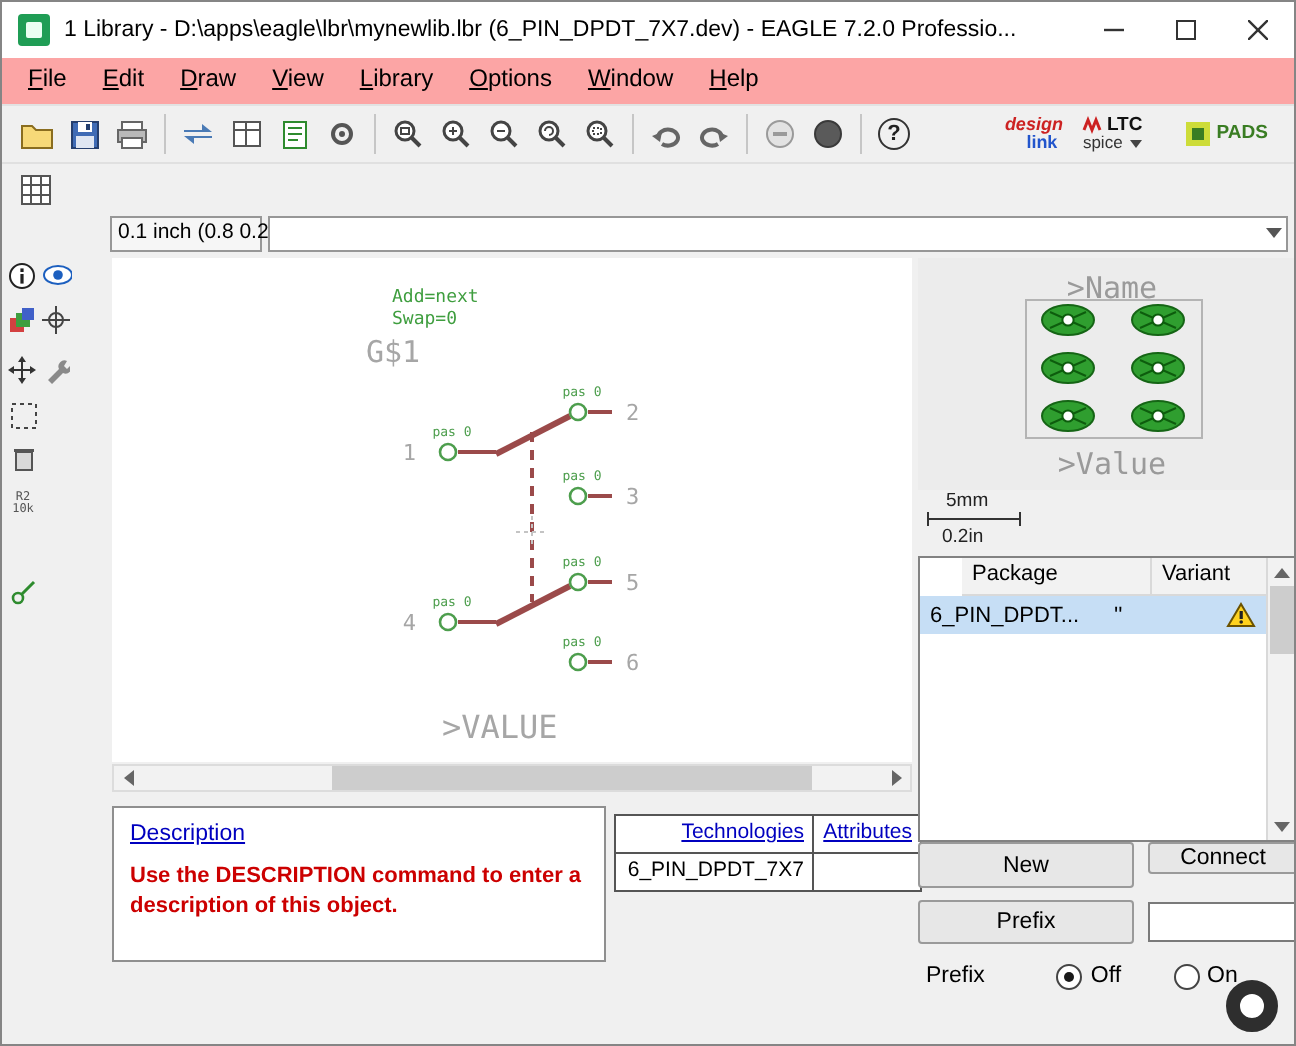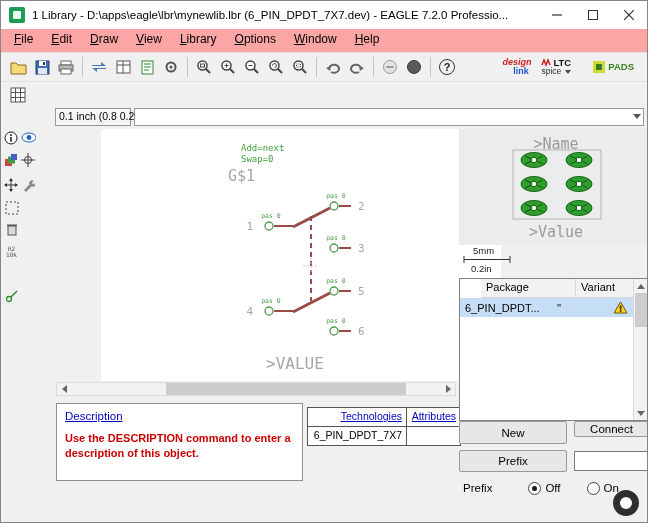--- a/index.html
+++ b/index.html
@@ -57,21 +57,21 @@
            border-left:4px solid transparent; border-right:4px solid transparent; border-top:5px solid #555; }
 
   
   .rail { position:absolute; left:0; top:127px; width:33px; bottom:0; background:#f0f0f0; padding:2px 0 0 3px; }
   .rrow { display:flex; gap:3px; }
   .ribtn { width:15px; height:15px; display:flex; align-items:center; justify-content:center; }
   .val-ic { font-size:6px; line-height:6px; color:#555; text-align:center;
             font-family:"DejaVu Sans Mono",monospace; }
 
   
-  .canvas { position:absolute; left:55px; top:128px; width:400px; height:252px; background:#fff;margin-left:45px; }
+  .canvas { position:absolute; left:55px; top:128px; width:400px; height:252px; background:#fff; }
   .hscroll { position:absolute; left:55px; top:381px; width:400px; height:14px; background:#f2f2f2;
              border:1px solid #dcdcdc; display:flex; }
   .sbtn { width:14px; height:100%; display:flex; align-items:center; justify-content:center; flex:none; }
   .tri-l { width:0;height:0;border-top:4px solid transparent;border-bottom:4px solid transparent;border-right:5px solid #666; }
   .tri-r { width:0;height:0;border-top:4px solid transparent;border-bottom:4px solid transparent;border-left:5px solid #666; }
   .tri-u { width:0;height:0;border-left:4px solid transparent;border-right:4px solid transparent;border-bottom:5px solid #666; }
   .tri-d { width:0;height:0;border-left:4px solid transparent;border-right:4px solid transparent;border-top:5px solid #666; }
   .strack { flex:1; position:relative; }
   .sthumb-h { position:absolute; left:95px; width:240px; top:0; height:100%; background:#cdcdcd; }
 

